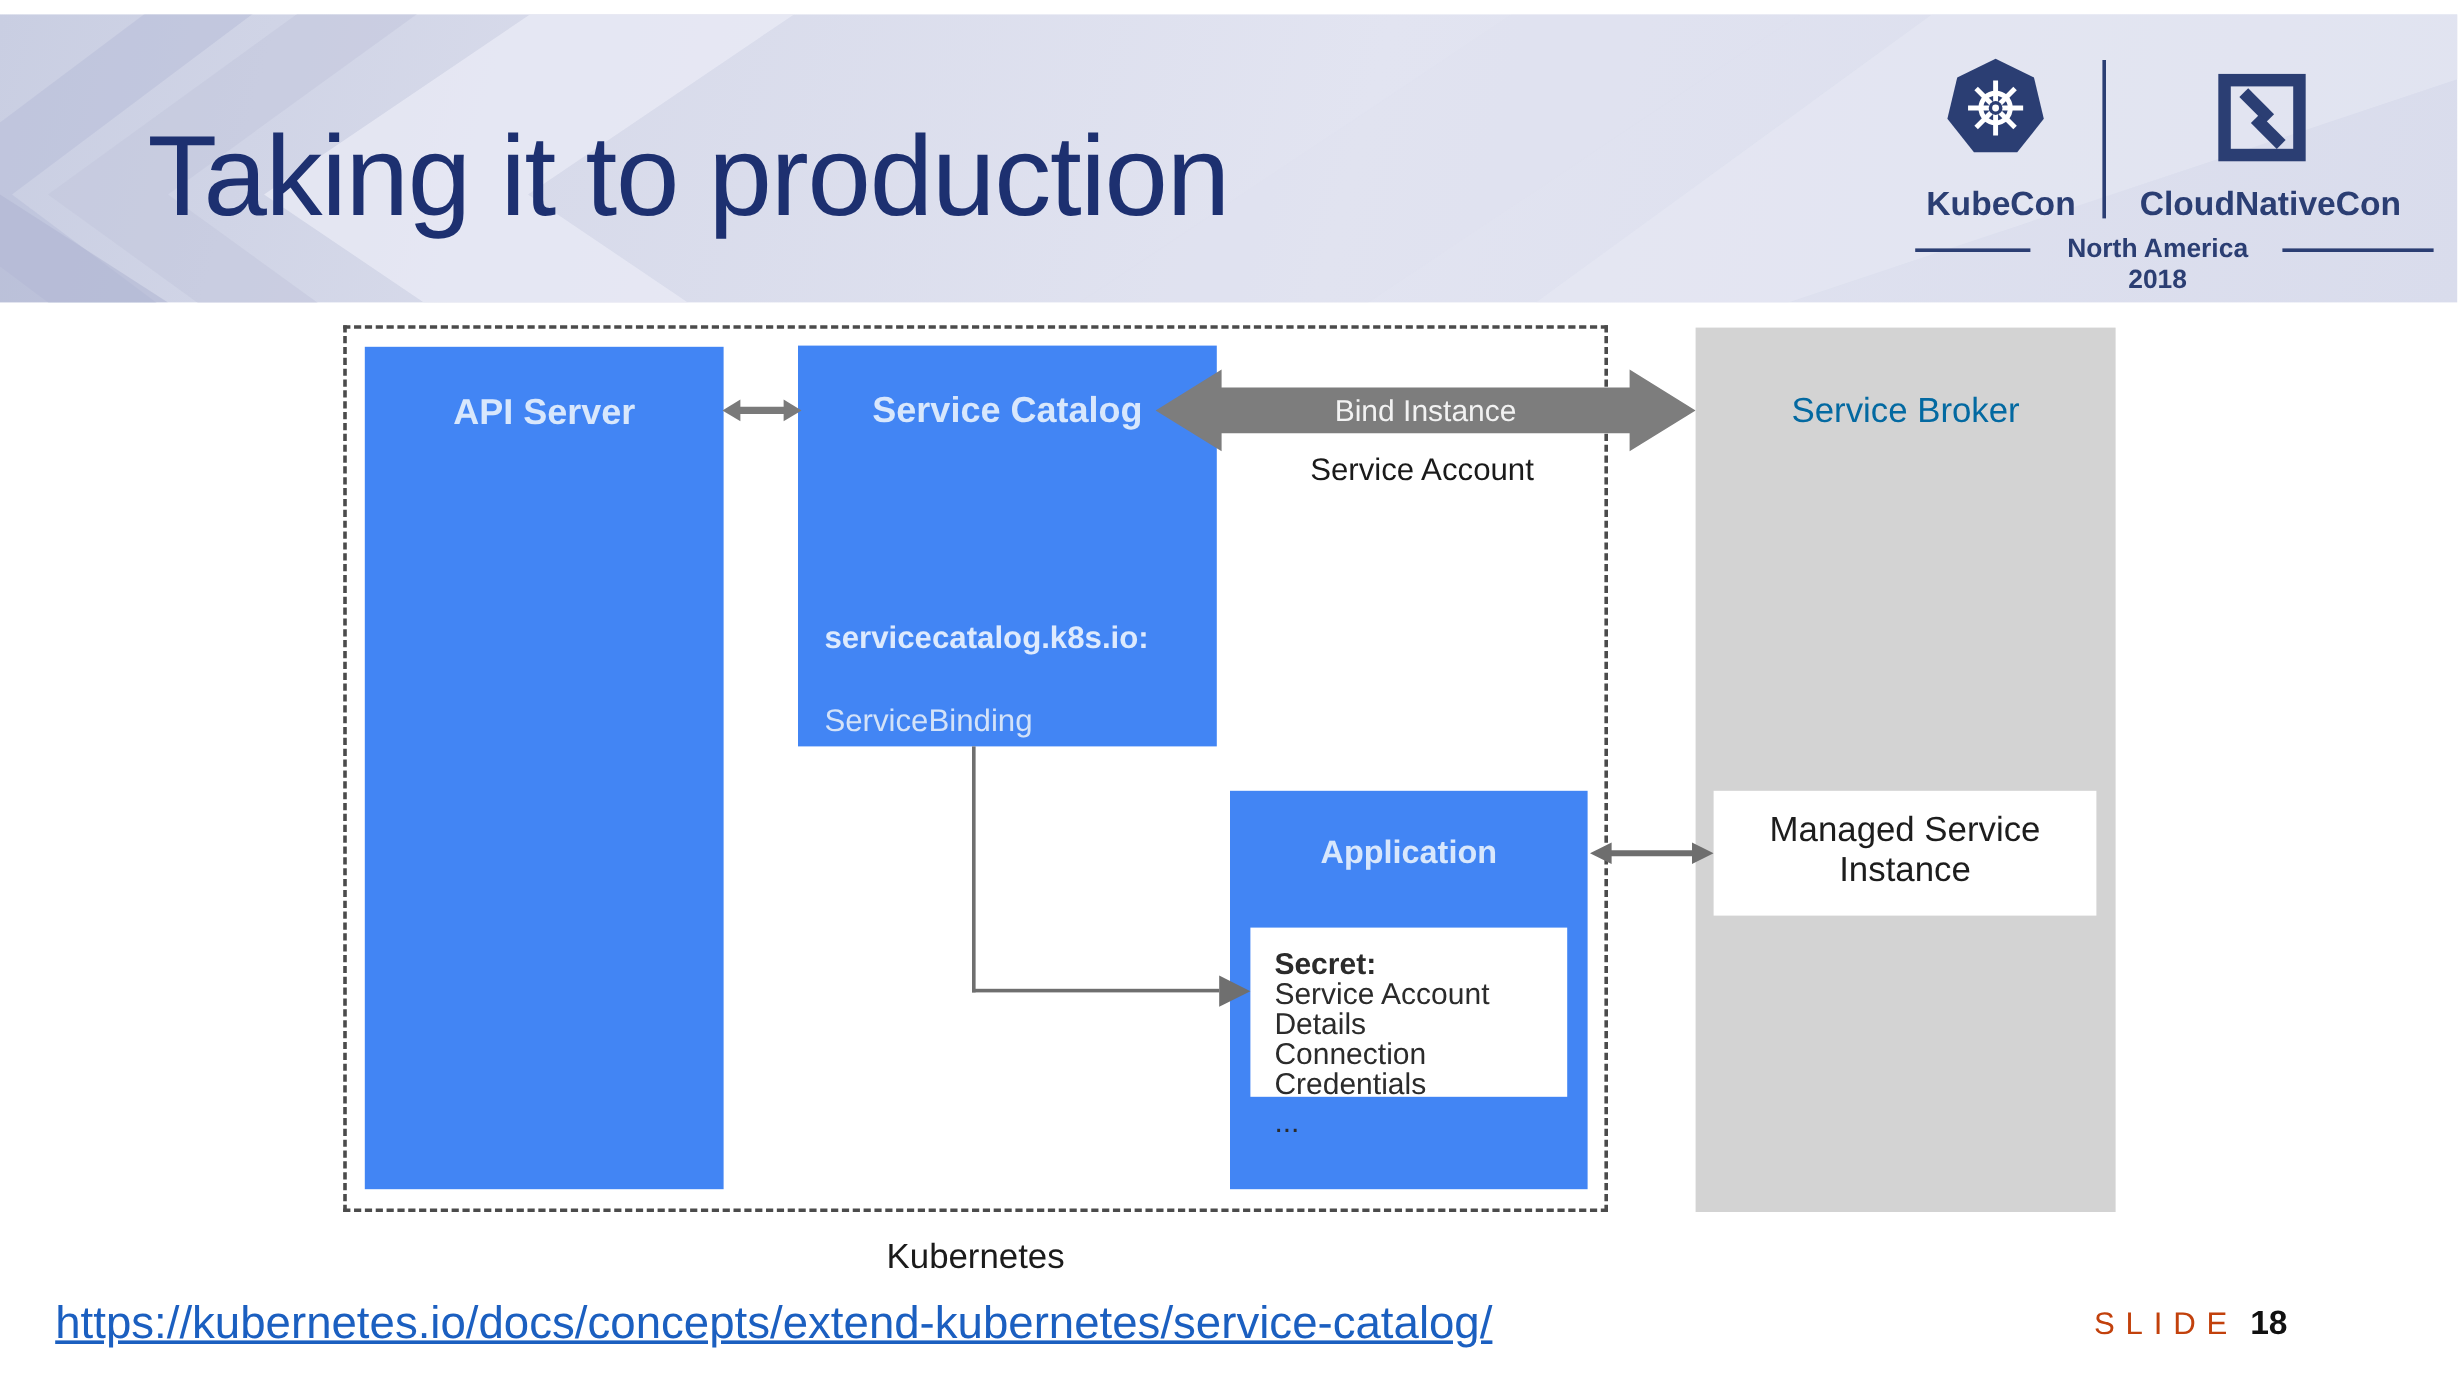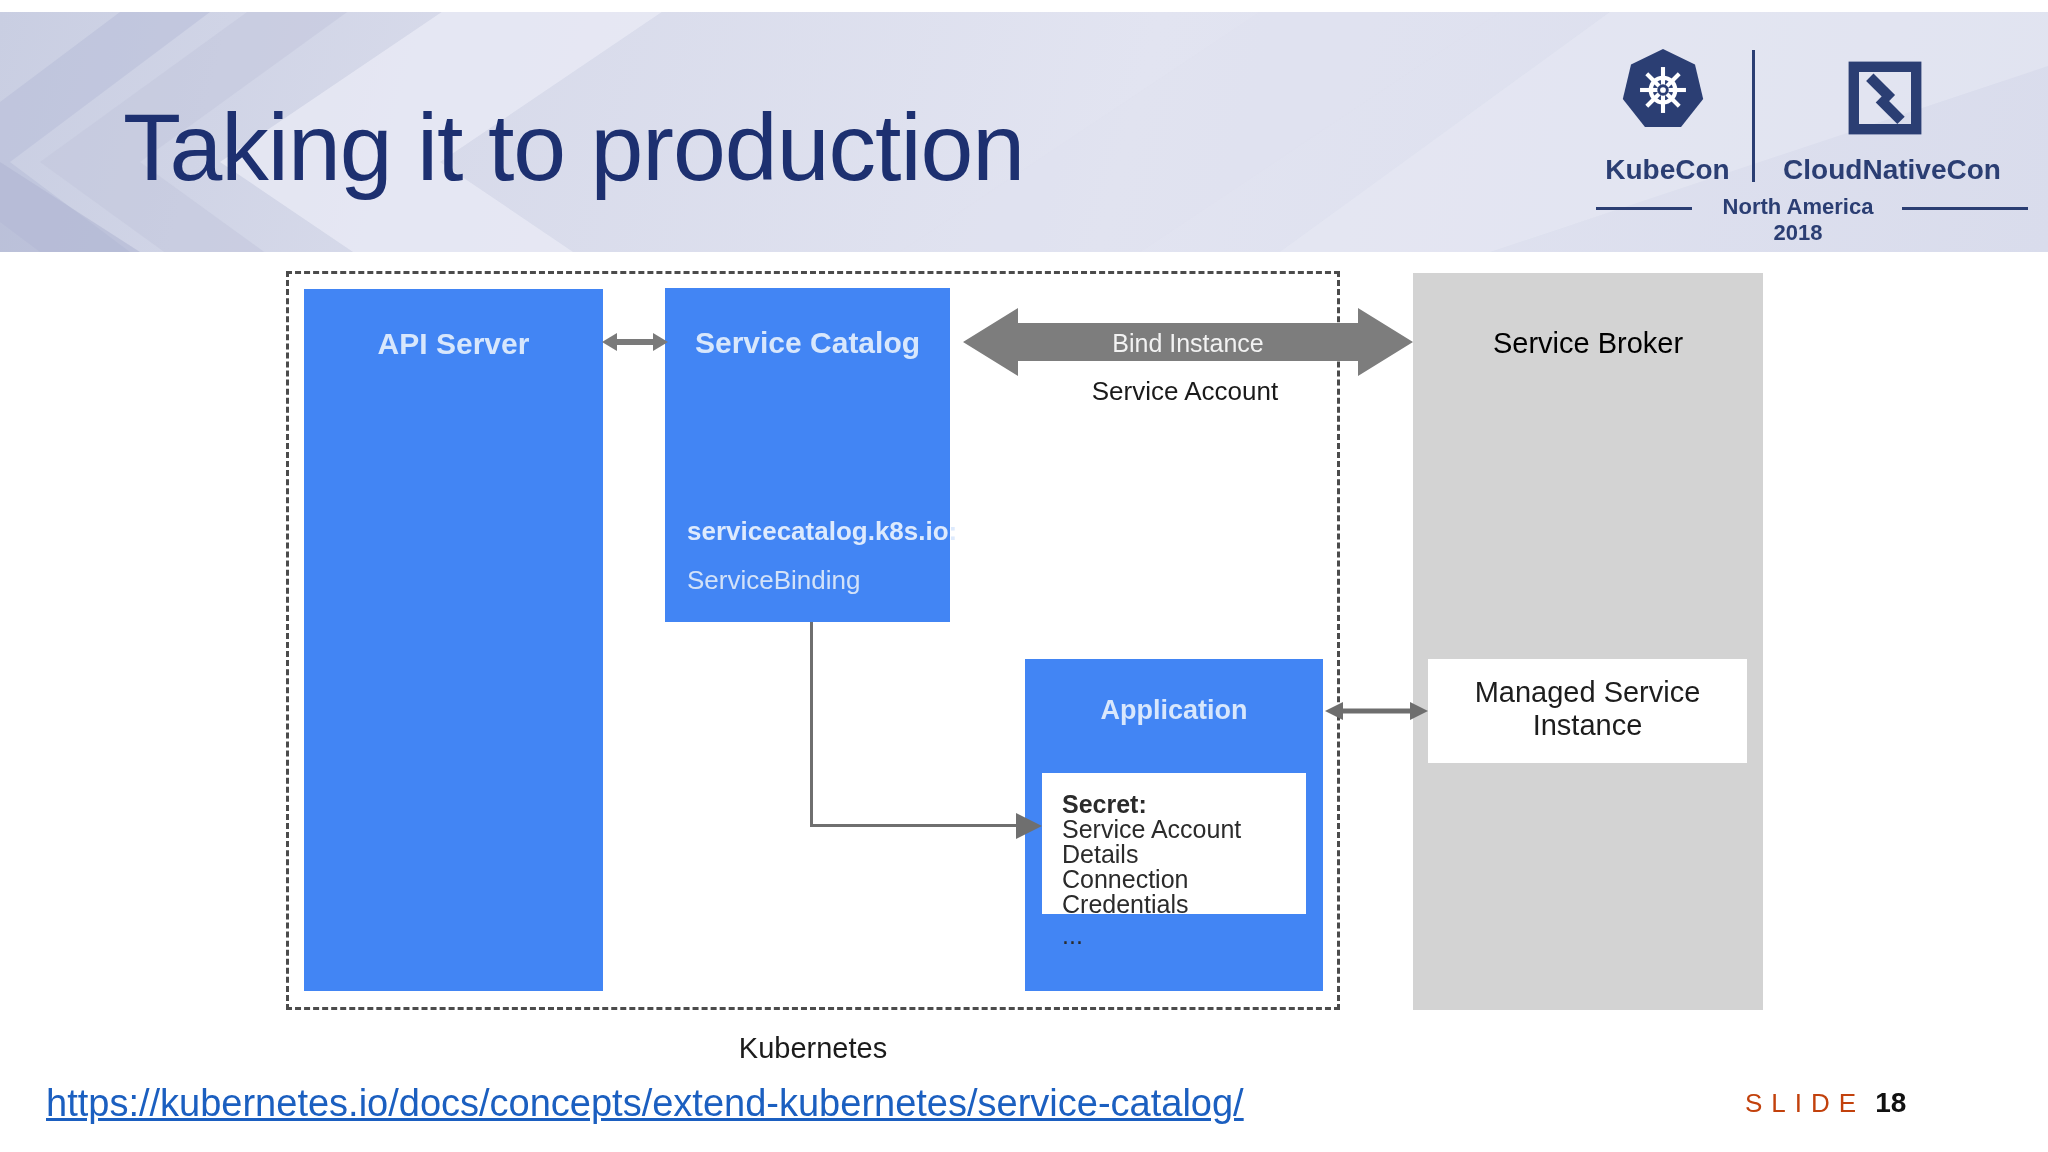--- a/index.html
+++ b/index.html
@@ -31,26 +31,26 @@
   
   #cluster-boundary{
     position:absolute;left:286px;top:271px;width:1054px;height:739px;
     border:3px dashed #4b4b4b;box-sizing:border-box;
   }
   .node{position:absolute;box-sizing:border-box;}
   .node-blue{background:#4285f4;}
   .node-title{width:100%;text-align:center;font-weight:bold;font-size:30px;color:#d8e7fc;}
   #api-server{left:304px;top:289px;width:299px;height:702px;}
   #api-server .node-title{padding-top:38px;}
-  #service-catalog{left:665px;top:288px;width:285px;height:334px;}
+  #service-catalog{left:665px;top:288px;width:349px;height:334px;}
   #service-catalog .node-title{padding-top:38px;}
   #sc-api-group{position:absolute;left:22px;top:228px;font-size:26px;font-weight:bold;color:#ddeafd;}
-  #sc-resource{position:absolute;left:22px;top:277px;font-size:26px;color:#d3e2f8;}
+  #sc-resource{position:absolute;left:22px;top:297px;font-size:26px;color:#d3e2f8;}
   #service-broker{left:1413px;top:273px;width:350px;height:737px;background:#d3d3d3;}
-  #service-broker .node-title{padding-top:54px;font-weight:normal;font-size:29px;color:#000000;}
+  #service-broker .node-title{padding-top:54px;font-weight:normal;font-size:29px;color:#0369a1;}
   #application{left:1025px;top:659px;width:298px;height:332px;}
   #application .node-title{padding-top:36px;font-size:27px;}
   #managed-service-instance{
     left:1428px;top:659px;width:319px;height:104px;background:#ffffff;
     font-size:29px;line-height:33px;color:#1d1d1d;text-align:center;
     padding:17px 30px 0 30px;
   }
   #secret-box{
     left:1042px;top:773px;width:264px;height:141px;background:#ffffff;
     font-size:25px;line-height:25px;color:#2b2b2b;padding:19px 0 0 20px;

